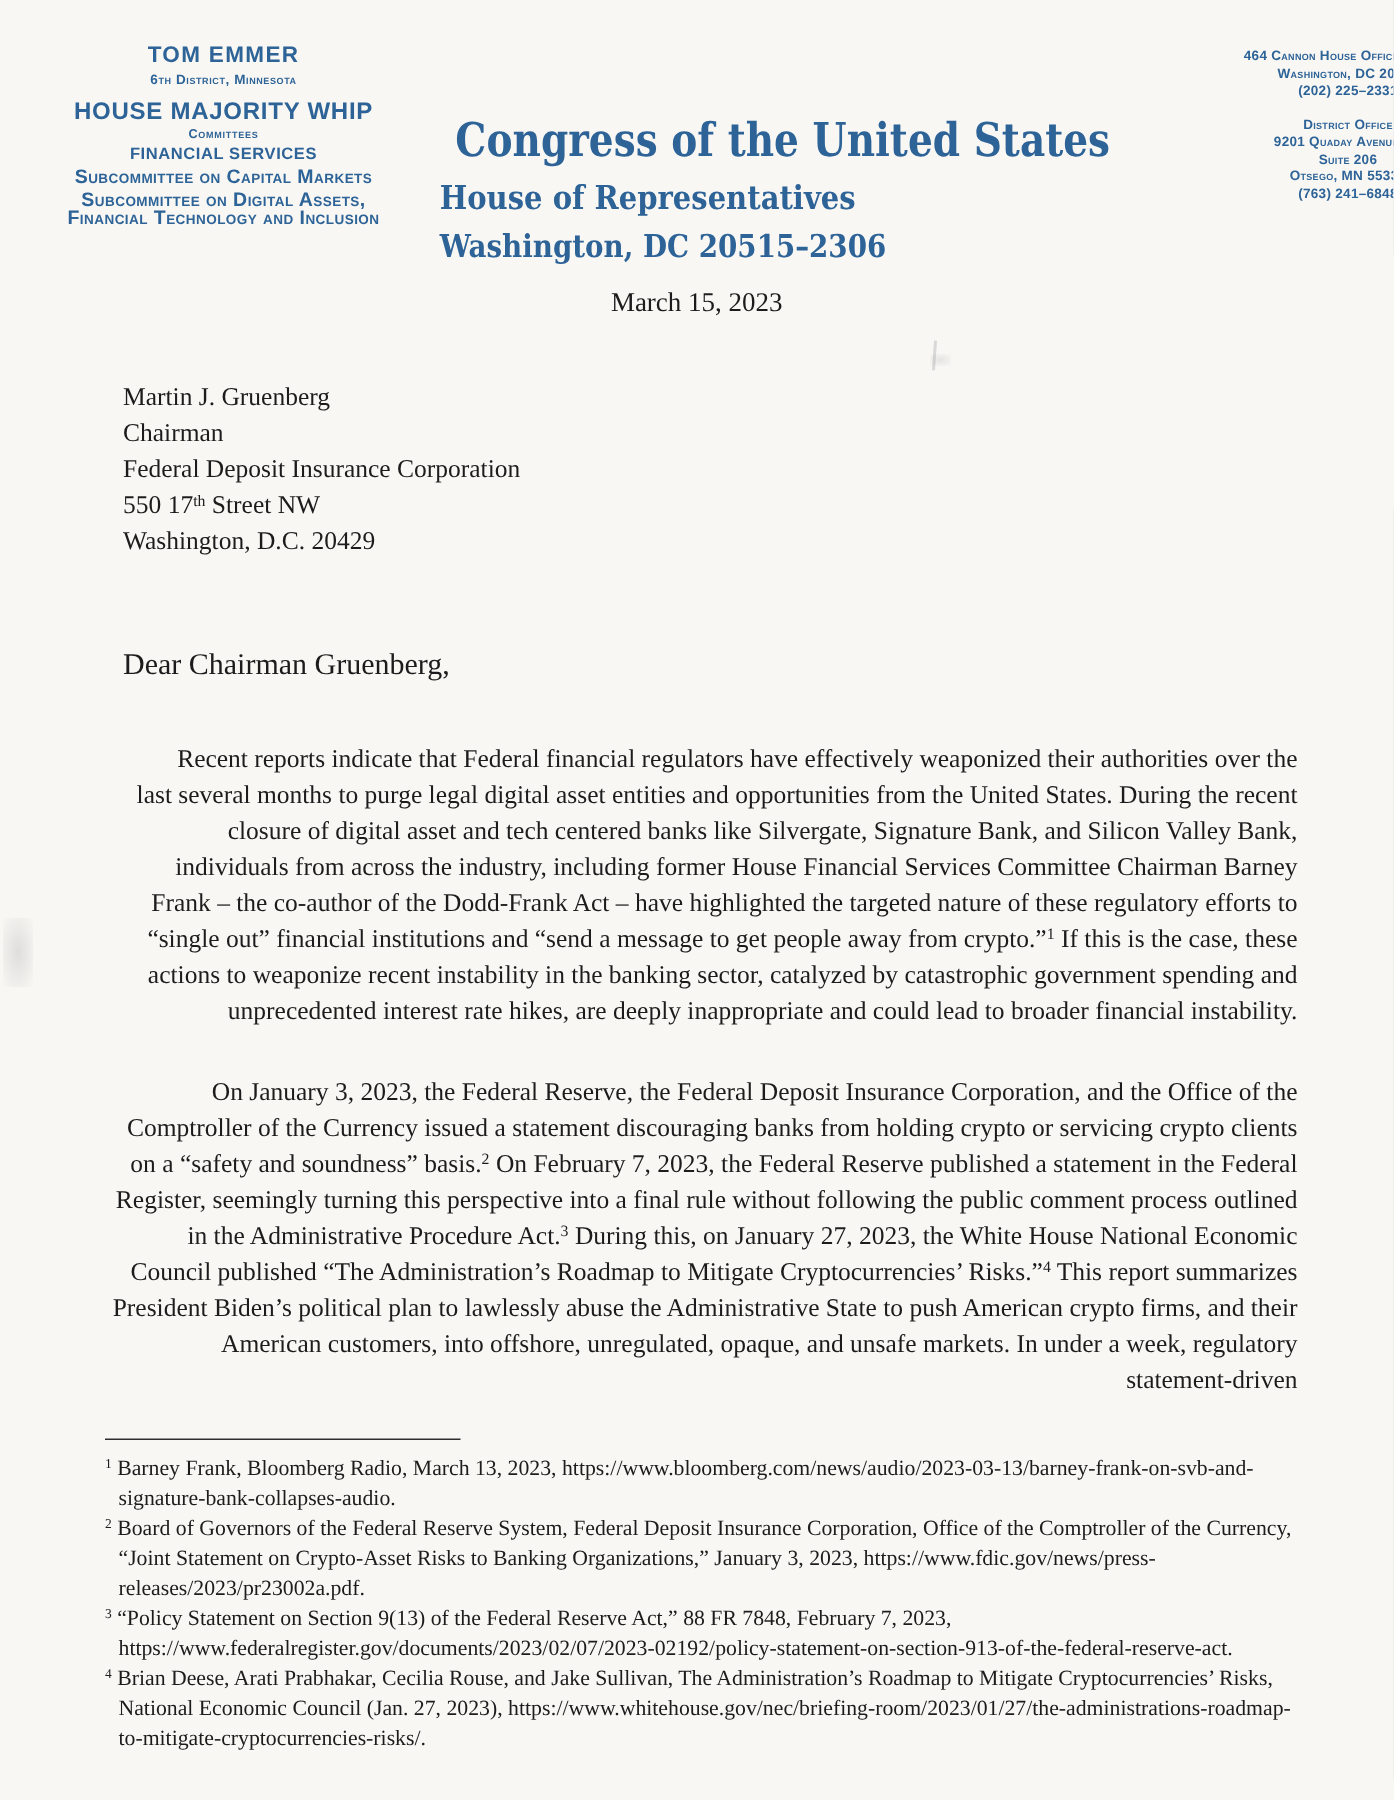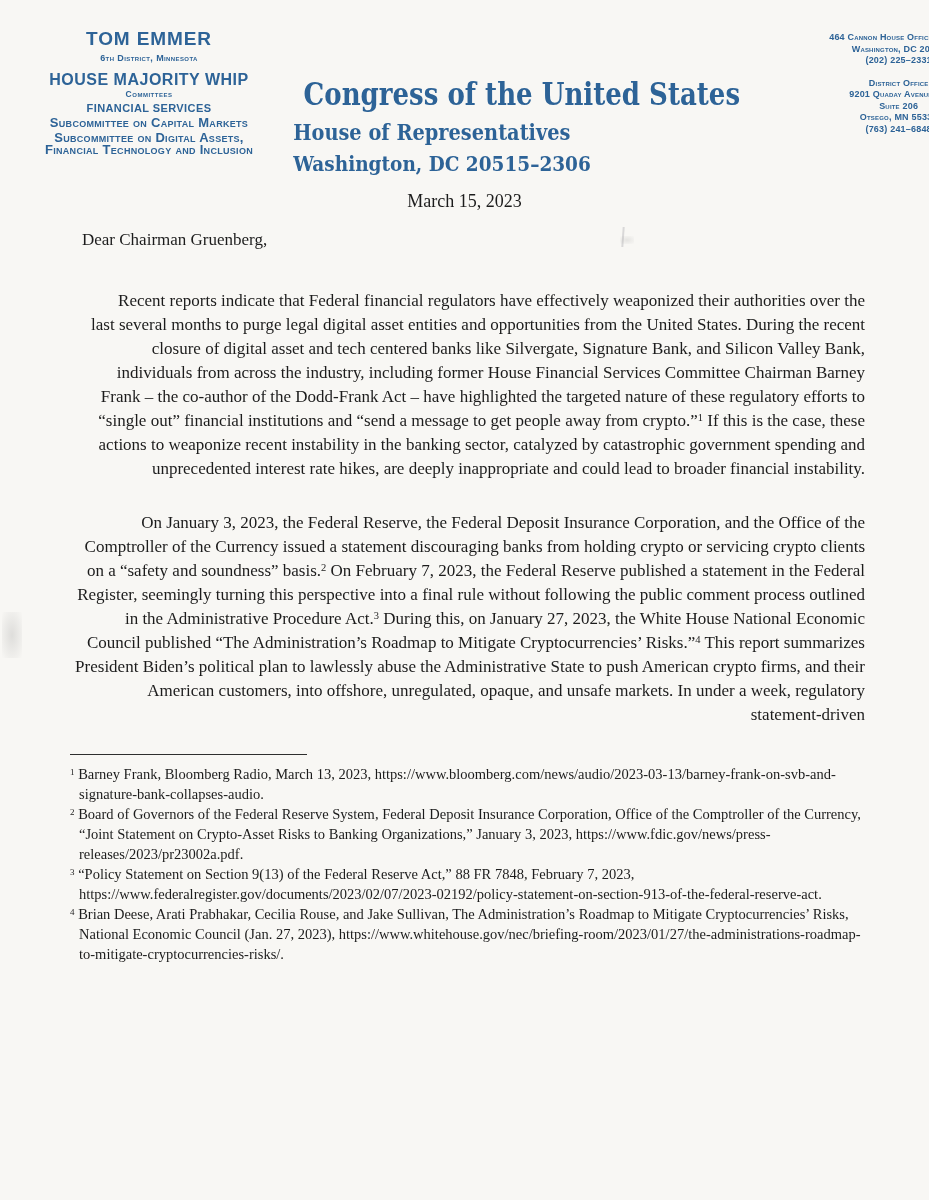--- a/index.html
+++ b/index.html
@@ -19,39 +19,39 @@
   .letterhead {
     display: flex;
     padding: 28px 26px 0 28px;
     color: var(--accent);
     font-family: "Liberation Sans", sans-serif;
   }
   .lh-left  { width: 242px; text-align: center; flex-shrink: 0; }
   .lh-right { width: 218px; text-align: center; flex-shrink: 0; padding-top: 4px; }
   .lh-center{ flex: 1; text-align: left; padding-top: 48px; position: relative; left: -8px; }
 
-  .lh-name { font-size: 19px; font-weight: bold; letter-spacing: 0.9px; }
+  .lh-name { font-size: 15px; font-weight: bold; letter-spacing: 0.9px; }
   .lh-district { font-size: 9px; font-variant: small-caps; letter-spacing: 0.4px; margin-top: 3px; font-weight: 600; }
   .lh-whip { font-size: 16px; font-weight: bold; letter-spacing: 0.5px; margin-top: 8px; }
   .lh-committees { font-size: 8.5px; font-variant: small-caps; letter-spacing: 0.5px; font-weight: 600; }
   .lh-fs { font-size: 11px; font-weight: bold; letter-spacing: 0.4px; margin-top: 3px; }
   .lh-sub { font-size: 13px; font-variant: small-caps; letter-spacing: 0.3px; margin-top: 2.5px; font-weight: 600; line-height: 11.5px; }
 
   .lh-line { font-size: 9px; font-variant: small-caps; letter-spacing: 0.2px; line-height: 11.5px; font-weight: 600; }
   .lh-district-label { margin-top: 11px; }
 
   .bl { font-family: "DejaVu Serif", serif; font-weight: bold; white-space: nowrap; }
   .lh-congress { font-size: 31px; transform: scaleX(0.84); transform-origin: center; }
   .lh-house    { font-size: 22px; transform: scaleX(0.88); transform-origin: center; margin-top: 7px; }
   .lh-wash     { font-size: 21px; transform: scaleX(0.88); transform-origin: center; margin-top: 6px; }
 
   
   .date { text-align: center; font-size: 18px; margin-top: 15px; }
   .recipient { margin: 41px 0 0 82px; font-size: 17px; line-height: 24px; }
-  .salutation { margin: 18px 0 0 82px; font-size: 17px; }
+  .salutation { margin: 59px 0 0 82px; font-size: 20px; }
   .body-text { margin: 0 64px 0 72px; font-size: 17px; line-height: 24px; }
   .para { text-indent: 38px; margin: 30px 0 0 1px; text-align: right; }
   .para.first { margin-top: 39px; }
 
   .footnotes { margin: 27px 60px 0 70px; font-size: 14.5px; line-height: 20px; }
   .fn-rule { width: 237px; border: 0; border-top: 1.8px solid #2e2e2e; margin: 0 0 9px 0; }
   .footnote { padding-left: 9px; text-indent: -9px; overflow-wrap: break-word; }
 
   sup { font-size: 0.62em; line-height: 0; vertical-align: 0.45em; }
 
@@ -94,20 +94,27 @@
       <div class="lh-line lh-district-label">District Office</div>
       <div class="lh-line">9201 Quaday Avenue NE</div>
       <div class="lh-line">Suite 206</div>
       <div class="lh-line">Otsego, MN 55330</div>
       <div class="lh-line">(763) 241–6848</div>
     </div>
   </header>
 
   <div class="date">March 15, 2023</div>
 
+  <div class="recipient">
+    <div>Martin J. Gruenberg</div>
+    <div>Chairman</div>
+    <div>Federal Deposit Insurance Corporation</div>
+    <div>550 17<sup>th</sup> Street NW</div>
+    <div>Washington, D.C. 20429</div>
+  </div>
 
   <div class="salutation">Dear Chairman Gruenberg,</div>
 
   <div class="body-text">
     <p class="para first">Recent reports indicate that Federal financial regulators have effectively weaponized their authorities over the last several months to purge legal digital asset entities and opportunities from the United States. During the recent closure of digital asset and tech centered banks like Silvergate, Signature Bank, and Silicon Valley Bank, individuals from across the industry, including former House Financial Services Committee Chairman Barney Frank – the co-author of the Dodd-Frank Act – have highlighted the targeted nature of these regulatory efforts to “single out” financial institutions and “send a message to get people away from crypto.”<sup>1</sup> If this is the case, these actions to weaponize recent instability in the banking sector, catalyzed by catastrophic government spending and unprecedented interest rate hikes, are deeply inappropriate and could lead to broader financial instability.</p>
     <p class="para">On January 3, 2023, the Federal Reserve, the Federal Deposit Insurance Corporation, and the Office of the Comptroller of the Currency issued a statement discouraging banks from holding crypto or servicing crypto clients on a “safety and soundness” basis.<sup>2</sup> On February 7, 2023, the Federal Reserve published a statement in the Federal Register, seemingly turning this perspective into a final rule without following the public comment process outlined in the Administrative Procedure Act.<sup>3</sup> During this, on January 27, 2023, the White House National Economic Council published “The Administration’s Roadmap to Mitigate Cryptocurrencies’ Risks.”<sup>4</sup> This report summarizes President Biden’s political plan to lawlessly abuse the Administrative State to push American crypto firms, and their American customers, into offshore, unregulated, opaque, and unsafe markets. In under a week, regulatory statement-driven</p>
   </div>
 
   <div class="footnotes">
     <hr class="fn-rule">

